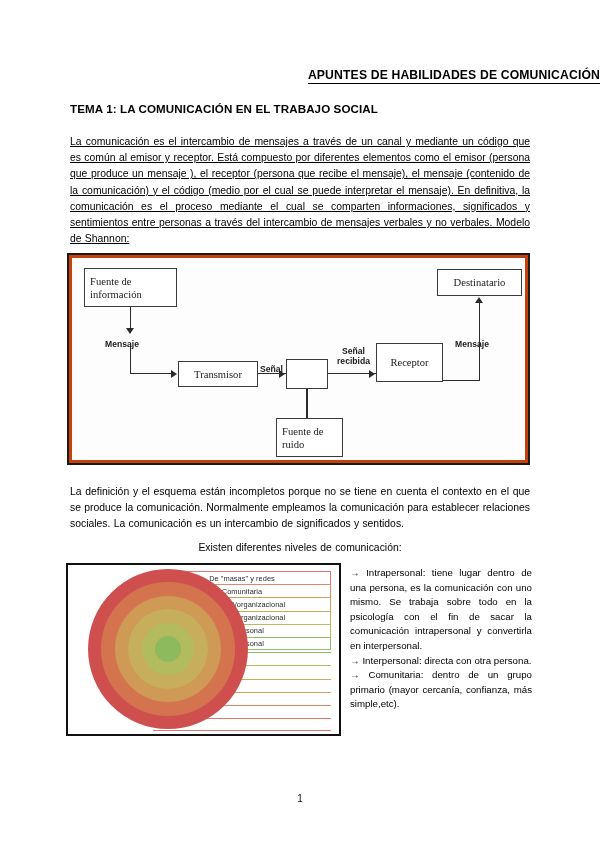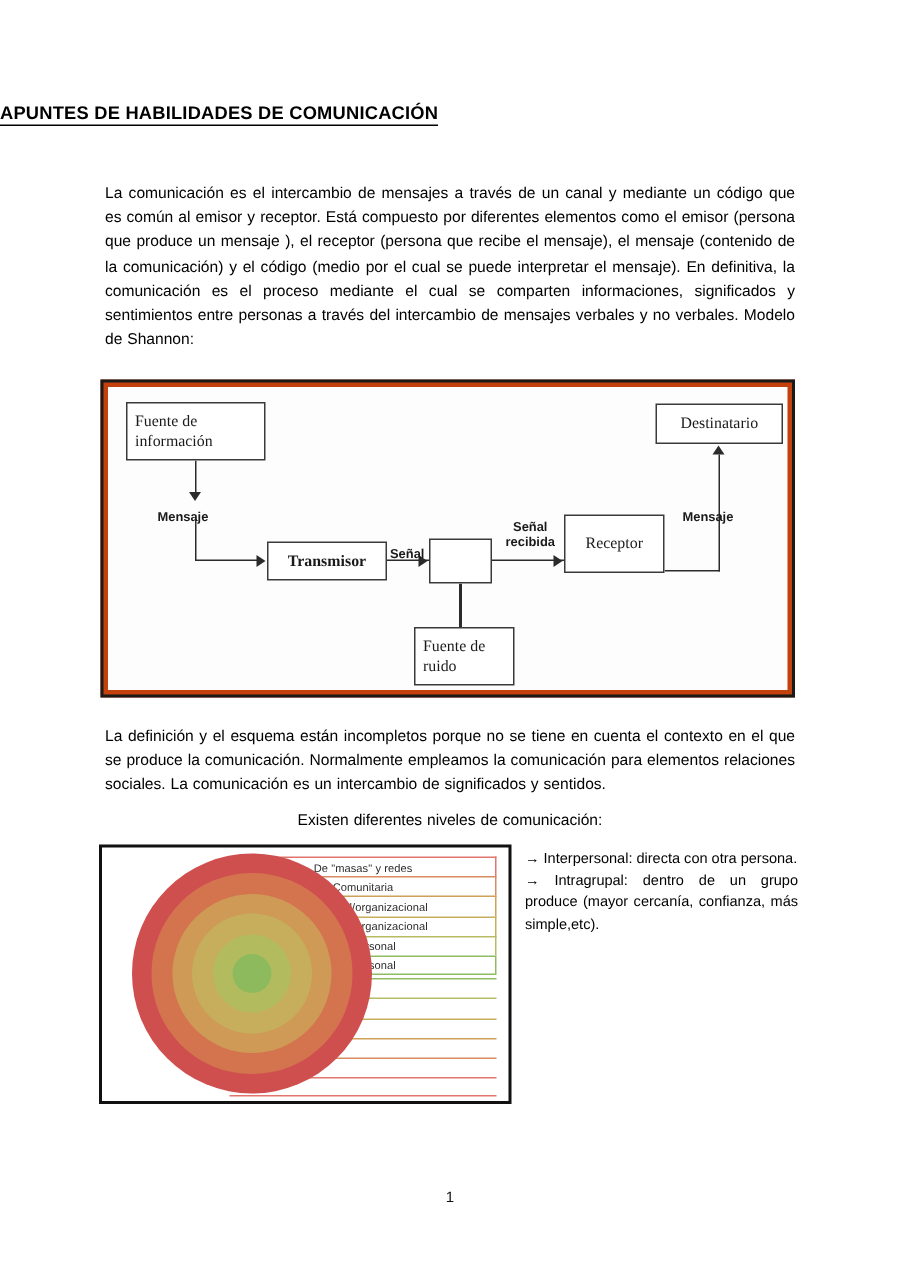--- a/index.html
+++ b/index.html
@@ -19,21 +19,21 @@
     position: absolute;
     inset: 0;
     background: #fff;
   }
 
   
   .doc-title {
     position: absolute;
     left: 0; right: 0;
     top: 68px;
-    text-align: left;
+    text-align: right;
     font-size: 12.2px;
     font-weight: bold;
     letter-spacing: 0.15px;
   }
   .doc-title span {
     border-bottom: 1.4px solid #000;
     padding-bottom: 1px;
   }
   .section-title {
     position: absolute;
@@ -47,21 +47,21 @@
   
   .para {
     position: absolute;
     left: 70px;
     width: 460px;
     font-size: 10.4px;
     line-height: 16.2px;
     text-align: justify;
     word-spacing: 0.4px;
   }
-  #para-intro  { top: 122px; }
+  #para-intro  { top: 134px; text-decoration: underline; }
   #para-after  { top: 484px; }
   #para-levels { top: 540px; text-align: center; }
 
   
   .shannon {
     position: absolute;
     left: 67px;
     top: 253px;
     width: 463px;
     height: 212px;
@@ -87,21 +87,21 @@
     justify-content: center;
     text-align: center;
     line-height: 13px;
   }
   .sbox.leftal {
     justify-content: flex-start;
     text-align: left;
     padding-left: 5px;
   }
   #box-fuente-info { left: 12px;  top: 10px;  width: 93px;  height: 39px; }
-  #box-transmisor  { left: 106px; top: 103px; width: 80px;  height: 26px; font-weight: bold; }
+  #box-transmisor  { left: 106px; top: 103px; width: 80px;  height: 26px; }
   #box-canal       { left: 214px; top: 101px; width: 42px;  height: 30px; }
   #box-receptor    { left: 304px; top: 85px; width: 67px;  height: 39px; }
   #box-destinatario{ left: 365px; top: 11px;  width: 85px;  height: 27px; }
   #box-fuente-ruido{ left: 204px; top: 160px; width: 67px;  height: 39px; }
 
   .sline {
     position: absolute;
     background: #2b2b2b;
   }
   .slabel {
@@ -208,20 +208,21 @@
 </style>
 </head>
 <body>
 
 <div class="page">
 
   <div class="doc-title">
     <span>APUNTES DE HABILIDADES DE COMUNICACIÓN</span>
   </div>
 
+  <div class="section-title">TEMA 1: LA COMUNICACIÓN EN EL TRABAJO SOCIAL</div>
 
   <div class="para" id="para-intro">La comunicación es el intercambio de mensajes a través de un canal y mediante un código que es común al emisor y receptor. Está compuesto por diferentes elementos como el emisor (persona que produce un mensaje ), el receptor (persona que recibe el mensaje), el mensaje (contenido de la comunicación) y el código (medio por el cual se puede interpretar el mensaje). En definitiva, la comunicación es el proceso mediante el cual se comparten informaciones, significados y sentimientos entre personas a través del intercambio de mensajes verbales y no verbales. Modelo de Shannon:</div>
 
   <div class="shannon">
     <div class="shannon-inner">
 
       <div class="sline" style="left:58px; top:49px; width:1.4px; height:23px;"></div>
       <div class="arrow down" style="left:54px; top:70px;"></div>
       <div class="sline" style="left:58px; top:88px; width:1.4px; height:28px;"></div>
       <div class="sline" style="left:58px; top:115px; width:42px; height:1.4px;"></div>
@@ -247,21 +248,21 @@
       <div class="sbox leftal" id="box-fuente-ruido">Fuente de ruido</div>
 
       <div class="slabel" style="left:33px; top:81px;">Mensaje</div>
       <div class="slabel" style="left:188px; top:106px;">Señal</div>
       <div class="slabel" style="left:259px; top:88px; width:45px; white-space:normal; text-align:center;">Señal recibida</div>
       <div class="slabel" style="left:383px; top:81px;">Mensaje</div>
 
     </div>
   </div>
 
-  <div class="para" id="para-after">La definición y el esquema están incompletos porque no se tiene en cuenta el contexto en el que se produce la comunicación. Normalmente empleamos la comunicación para elementos relaciones sociales. La comunicación es un intercambio de significados y sentidos.</div>
+  <div class="para" id="para-after">La definición y el esquema están incompletos porque no se tiene en cuenta el contexto en el que se produce la comunicación. Normalmente empleamos la comunicación para establecer relaciones sociales. La comunicación es un intercambio de significados y sentidos.</div>
   <div class="para" id="para-levels">Existen diferentes niveles de comunicación:</div>
 
   <div class="levels-fig">
     <div class="arcs" id="arcs-layer">
         <div class="arc" style="width: 160px; height: 160px; left: 16px; top: 0px; background: rgb(207, 79, 79); z-index: 1;"></div>
         <div class="arc" style="width: 133.2px; height: 133.2px; left: 29.4px; top: 13.4px; background: rgb(212, 116, 79); z-index: 2;"></div>
         <div class="arc" style="width: 106.4px; height: 106.4px; left: 42.8px; top: 26.8px; background: rgb(207, 154, 85); z-index: 3;"></div>
         <div class="arc" style="width: 79.6px; height: 79.6px; left: 56.2px; top: 40.2px; background: rgb(198, 174, 92); z-index: 4;"></div>
         <div class="arc" style="width: 52.8px; height: 52.8px; left: 69.6px; top: 53.6px; background: rgb(178, 187, 94); z-index: 5;"></div>
         <div class="arc" style="width: 26px; height: 26px; left: 83px; top: 67px; background: rgb(141, 186, 93); z-index: 6;"></div>
@@ -288,19 +289,20 @@
         <div class="row-blank" style="top: 81.2px; height: 13.2px; border-top: 1px solid rgb(143, 187, 99);"></div>
         <div class="row-blank" style="top: 94.4px; height: 13.2px; border-top: 1px solid rgb(183, 187, 99);"></div>
         <div class="row-blank" style="top: 107.6px; height: 13.2px; border-top: 1px solid rgb(198, 174, 92);"></div>
         <div class="row-blank" style="top: 120.8px; height: 13.2px; border-top: 1px solid rgb(207, 160, 87);"></div>
         <div class="row-blank" style="top: 134px; height: 13.2px; border-top: 1px solid rgb(217, 140, 98);"></div>
         <div class="row-blank" style="top: 147.2px; height: 13.2px; border-top: 1px solid rgb(224, 118, 111); border-bottom: 1px solid rgb(224, 118, 111);"></div>
       </div>
   </div>
 
   <div class="notes">
+    <p>→ Intrapersonal: tiene lugar dentro de una persona, es la comunicación con uno mismo. Se trabaja sobre todo en la psicología con el fin de sacar la comunicación intrapersonal y convertirla en interpersonal.</p>
     <p>→ Interpersonal: directa con otra persona.</p>
-    <p>→ Intragrupal: dentro de un grupo produce (mayor cercanía, confianza, más simple,etc).</p>
+    <p>→ Comunitaria: dentro de un grupo primario (mayor cercanía, confianza, más simple,etc).</p>
   </div>
 
   <div class="page-number">1</div>
 
 </div>
 
 </body></html>

